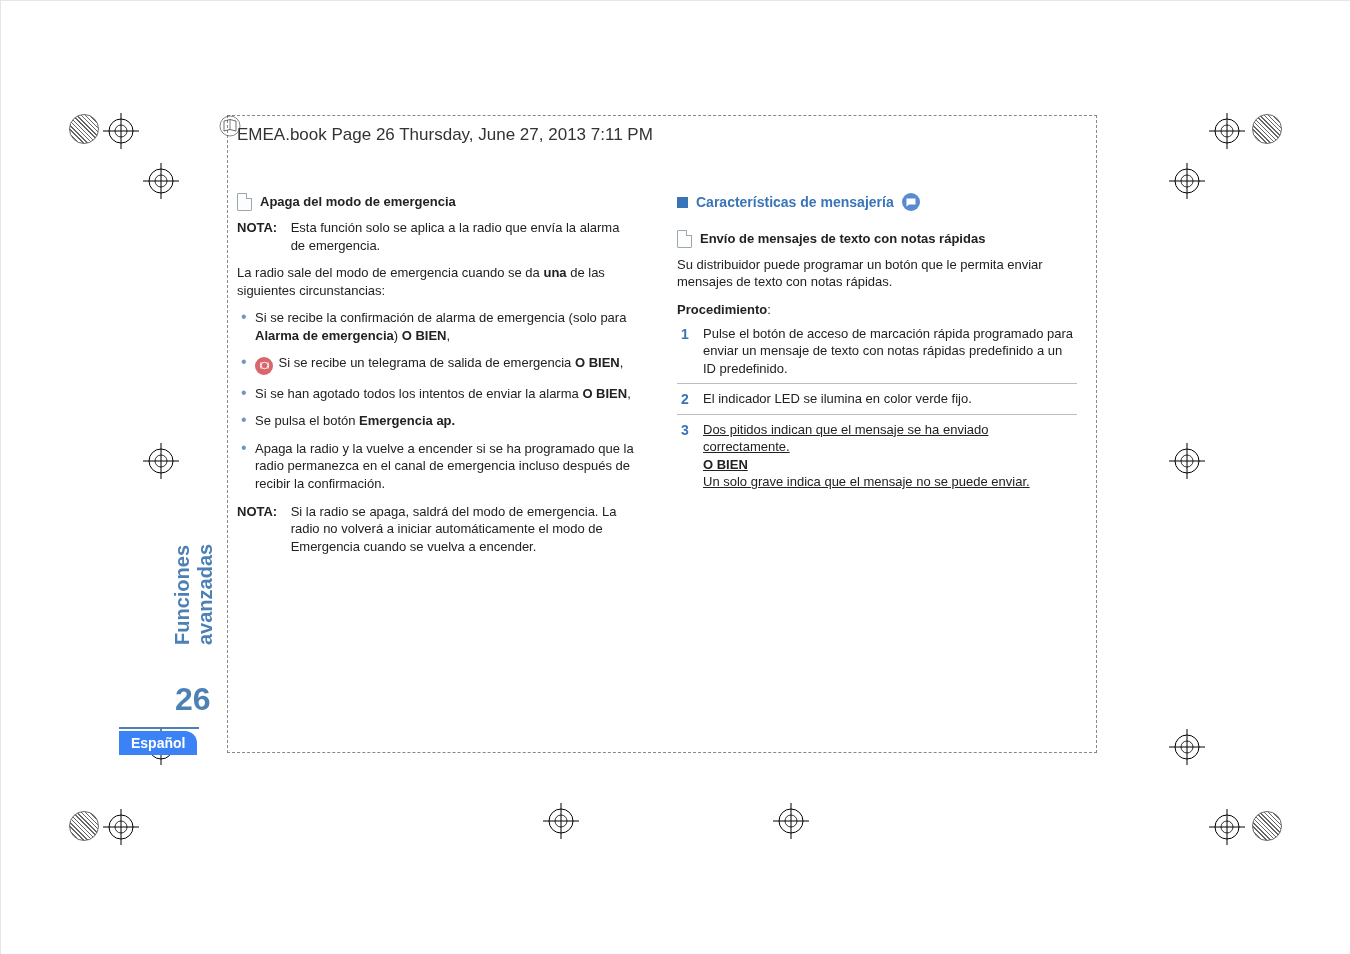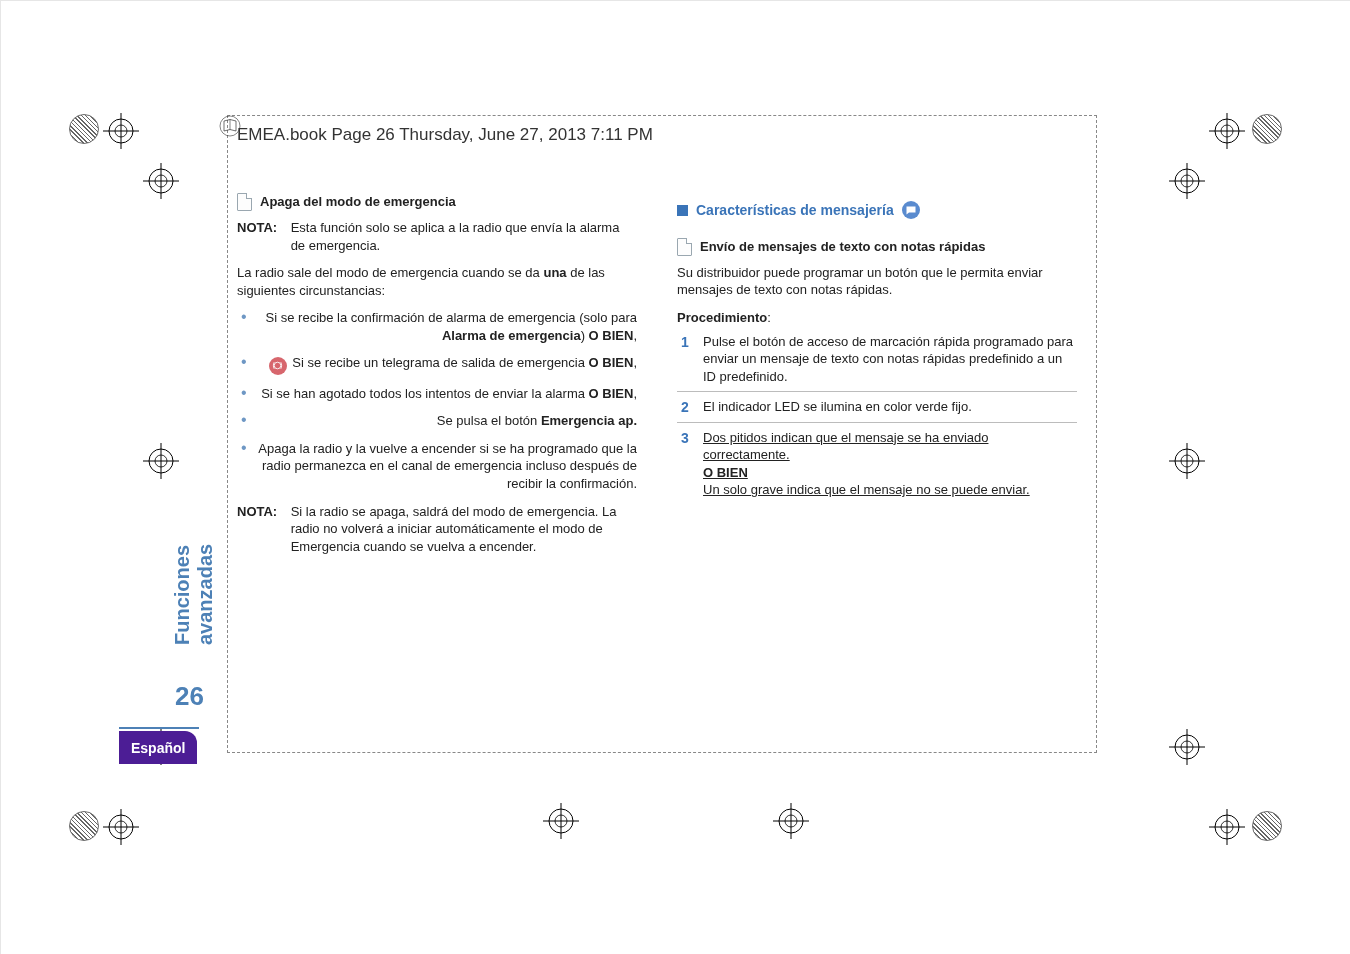--- a/index.html
+++ b/index.html
@@ -55,21 +55,21 @@
     left: 236px; top: 192px;
     width: 840px;
   }
   .col {
     position: absolute;
     width: 400px;
     font-size: 13px;
     line-height: 1.35;
   }
   .col-left { left: 0; top: 0; }
-  .col-right { left: 440px; top: 8px; }
+  .col-right { left: 440px; top: 0; }
 
   .sect-head {
     display: flex; align-items: center; gap: 8px;
     margin: 0 0 8px 0;
   }
   .doc-icon {
     width: 13px; height: 16px; border: 1px solid #9aa7b0; border-radius: 1px;
     position: relative; background: #fdfdfd; display: inline-block;
   }
   .doc-icon:before {
@@ -88,21 +88,21 @@
     display: inline-flex; align-items: center; justify-content: center;
   }
   .msg-icon svg { width: 12px; height: 12px; fill: #fff; }
 
   .nota { margin: 0 0 10px 0; }
   .nota .lbl { font-weight: bold; display: inline-block; width: 50px; vertical-align: top; }
   .nota .txt { display: inline-block; width: 330px; vertical-align: top; }
 
   .para { margin: 0 0 10px 0; }
 
-  ul.bullets { list-style: none; padding: 0; margin: 6px 0 8px 0; text-align: right; }
+  ul.bullets { list-style: none; padding: 0; margin: 6px 0 8px 0; }
   ul.bullets > li { position: relative; padding-left: 18px; margin: 0 0 10px 0; }
   ul.bullets > li:before {
     content: "•"; position: absolute; left: 4px; top: 0; color: #6e97c4; font-size: 16px; line-height: 1;
   }
 
   .inline-icon {
     display: inline-flex; width: 18px; height: 18px; border-radius: 50%;
     background: #d7666d; vertical-align: -4px; margin-right: 2px;
     align-items: center; justify-content: center;
   }
@@ -128,27 +128,27 @@
     height: 204px; width: 30px;
     display: flex; align-items: flex-end; justify-content: center;
   }
   .sidebar-vert span {
     writing-mode: vertical-rl; transform: rotate(180deg);
     font-size: 20px; font-weight: bold; color: #4d81b6;
   }
 
   .page-num {
     position: absolute; left: 174px; top: 680px;
-    font-size: 26px; font-weight: bold; color: #4d81b6;
+    font-size: 32px; font-weight: bold; color: #4d81b6;
   }
 
   .lang-tab {
     position: absolute; left: 118px; top: 730px;
-    height: 33px; padding: 0 12px 0 12px;
-    background: #4c1d95; color: #fff;
+    height: 24px; padding: 0 12px 0 12px;
+    background: #3b82f6; color: #fff;
     font-size: 14px; font-weight: bold;
     border-top-right-radius: 12px;
     display: flex; align-items: center;
   }
   .lang-tab-border {
     position: absolute; left: 118px; top: 726px; width: 80px; height: 2px; background: #4d81b6;
   }
 
   b { font-weight: bold; }
 </style>

